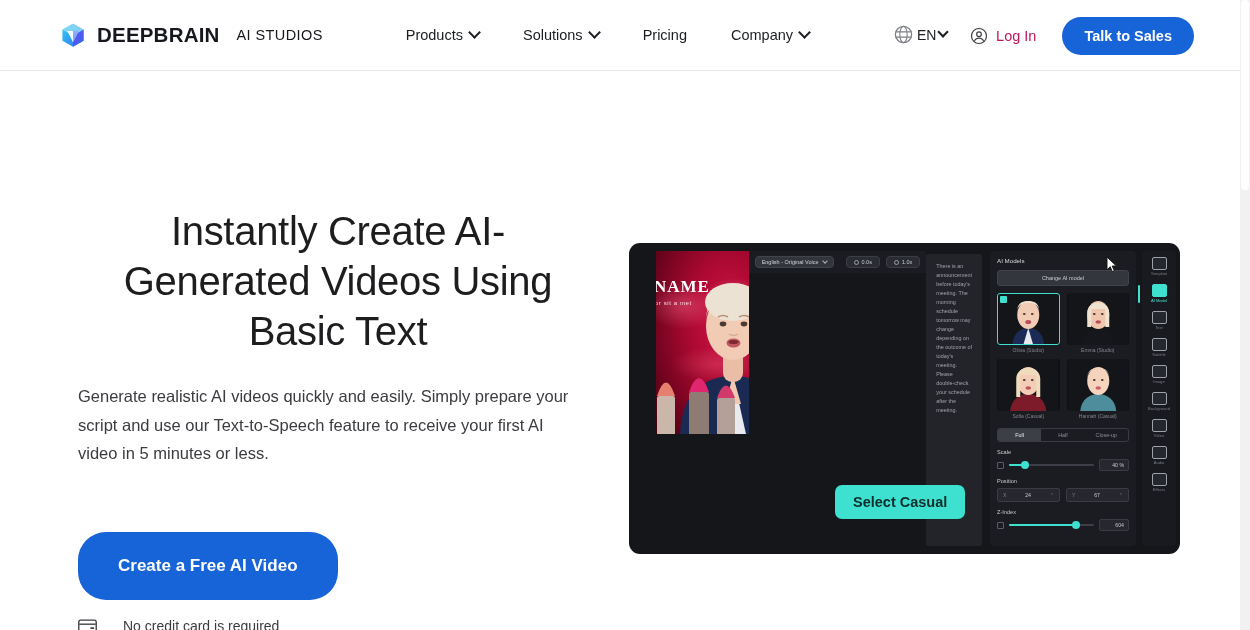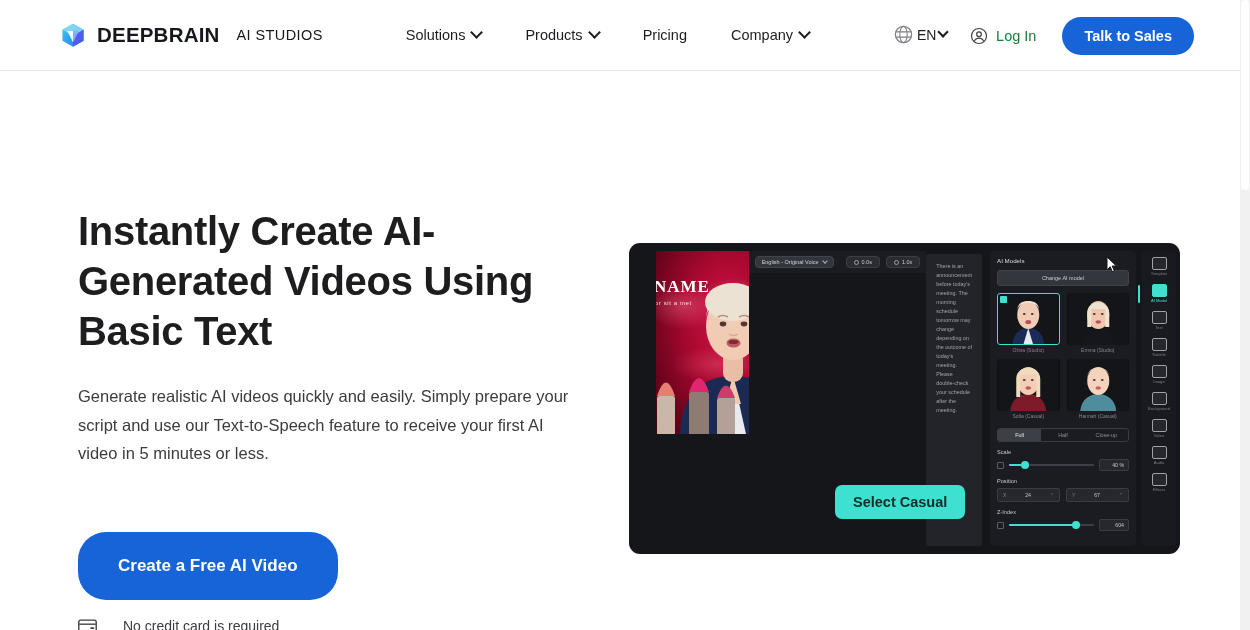--- a/index.html
+++ b/index.html
@@ -132,21 +132,21 @@
     border-right: 2px solid #1b1d22;
     border-bottom: 2px solid #1b1d22;
     transform: translateY(-3px) rotate(45deg);
   }
 
   .login {
     display: flex;
     align-items: center;
     gap: 8px;
     font-size: 14.5px;
-    color: #15803d;
+    color: #be185d;
     margin-right: 26px;
     cursor: pointer;
     white-space: nowrap;
   }
   .login .user-ico { width: 18px; height: 18px; opacity: .85; }
 
   .cta-sales {
     background: #1763d8;
     color: #ffffff;
     font-size: 14.5px;
@@ -162,23 +162,24 @@
   
   .hero-left {
     position: absolute;
     left: 78px;
     top: 206px;
     width: 520px;
   }
   .hero-title {
     font-size: 40px;
     line-height: 50px;
-    font-weight: bold;
+    font-weight: normal;
     color: #1d1d1f;
     letter-spacing: -0.3px;
+    text-align: center;
   }
   .hero-sub {
     margin-top: 26px;
     font-size: 16.5px;
     line-height: 28.5px;
     color: #3b3c40;
     width: 500px;
   }
   .hero-cta {
     margin-top: 64px;
@@ -573,25 +574,25 @@
         <path d="M16 17 L29 9.5 L29 23 L16 30.5 Z" fill="url(#g2)" opacity=".92"></path>
         <path d="M9 11 L23 11 L16 25 Z" fill="#ffffff" opacity=".92"></path>
         <path d="M16 11 L23 11 L16 25 Z" fill="#2b6ef0" opacity=".55"></path>
       </svg>
       <span class="brand-word">DEEPBRAIN</span>
       <span class="brand-sub">AI STUDIOS</span>
     </div>
 
     <nav class="nav">
       <div class="nav-item">
-        <span>Solutions</span>
+        <span>Products</span>
         <i class="chev"></i>
       </div>
       <div class="nav-item">
-        <span>Products</span>
+        <span>Solutions</span>
         <i class="chev"></i>
       </div>
       <div class="nav-item">
         <span>Pricing</span>
       </div>
       <div class="nav-item">
         <span>Company</span>
         <i class="chev"></i>
       </div>
     </nav>

